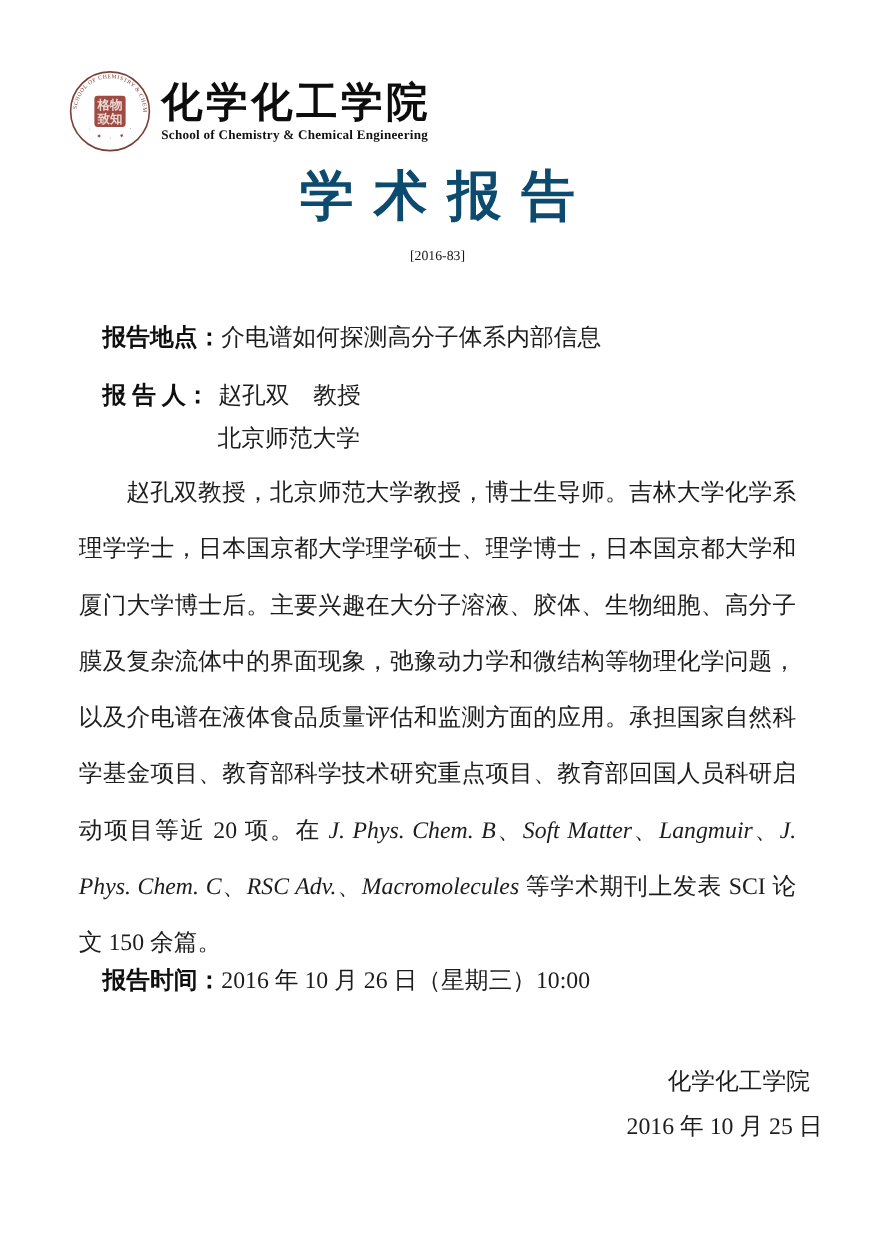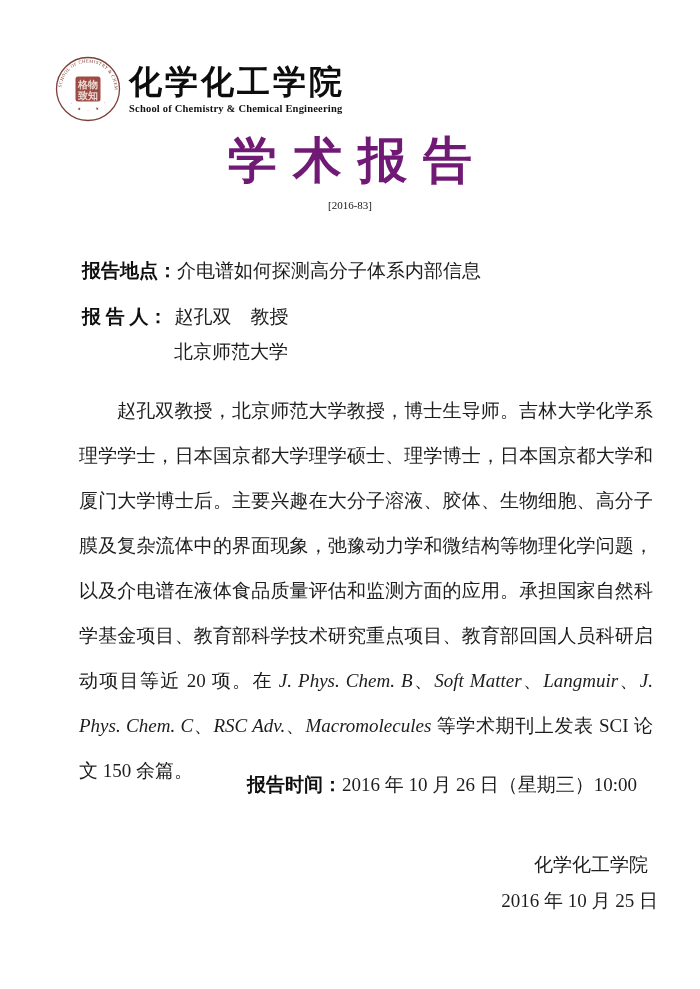--- a/index.html
+++ b/index.html
@@ -41,25 +41,25 @@
   }
 
   
   .doc-title {
     position: absolute;
     top: 128px;
     left: 0;
     right: 0;
     margin: 0;
     text-align: center;
-    font-size: 49px;
+    font-size: 43px;
     font-weight: 900;
     letter-spacing: 16px;
     text-indent: 16px;
-    color: #701a75;
+    color: #0c4a6e;
     font-family: "DejaVu Serif", "Liberation Serif", serif;
   }
   .issue {
     position: absolute;
     top: 199px;
     left: 0;
     right: 0;
     text-align: center;
     font-size: 11px;
     color: #161616;
@@ -77,30 +77,30 @@
   .row .label {
     font-weight: bold;
     color: #0f0f0f;
   }
   .row .value { color: #1d1d1d; }
   .row-topic    { top: 237px; }
   .row-speaker  { top: 283px; }
   .row-speaker .value { margin-left: 7px; }
   .row-affil    { top: 318px; padding-left: 92px; }
   .row-introlbl { top: 350px; }
-  .row-time     { top: 751px; text-align: right; }
+  .row-time     { top: 751px; }
   .row-venue    { top: 787px; }
 
   
   .intro {
     position: absolute;
     top: 372px;
     left: 63px;
     width: 574px;
-    margin: 16px;
+    margin: 0;
     font-size: 19px;
     line-height: 45px;
     text-align: justify;
     text-indent: 38px;
     color: #1d1d1d;
   }
   .intro i { font-family: "Liberation Serif", "DejaVu Serif", serif; }
 
   
   .footer-org {

